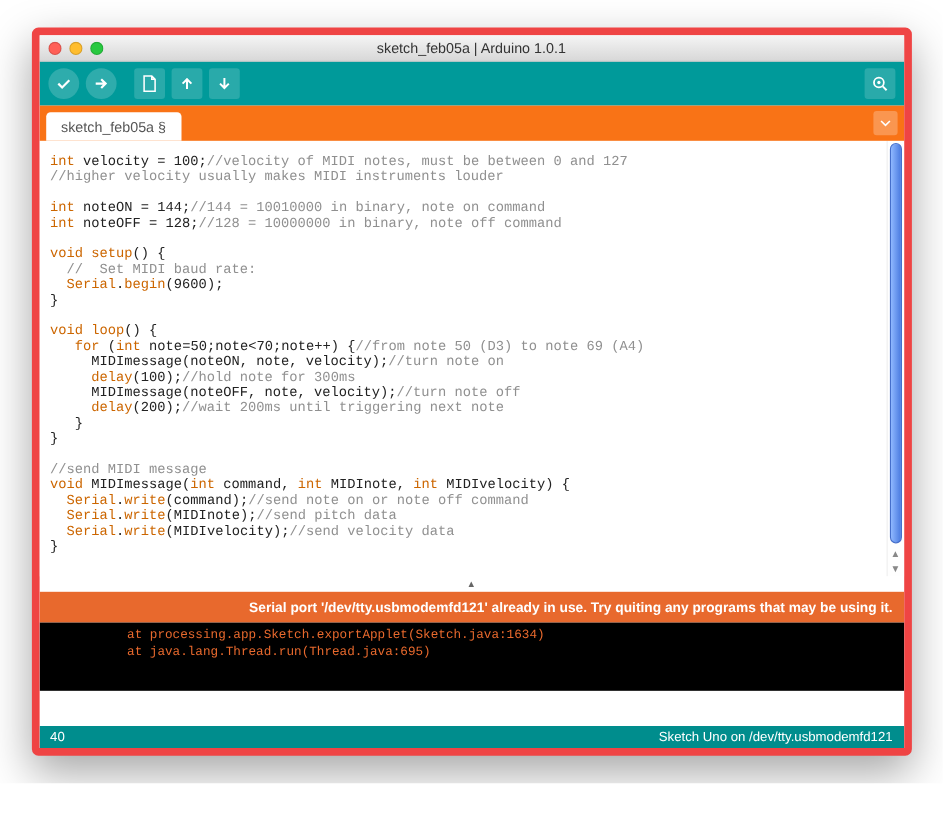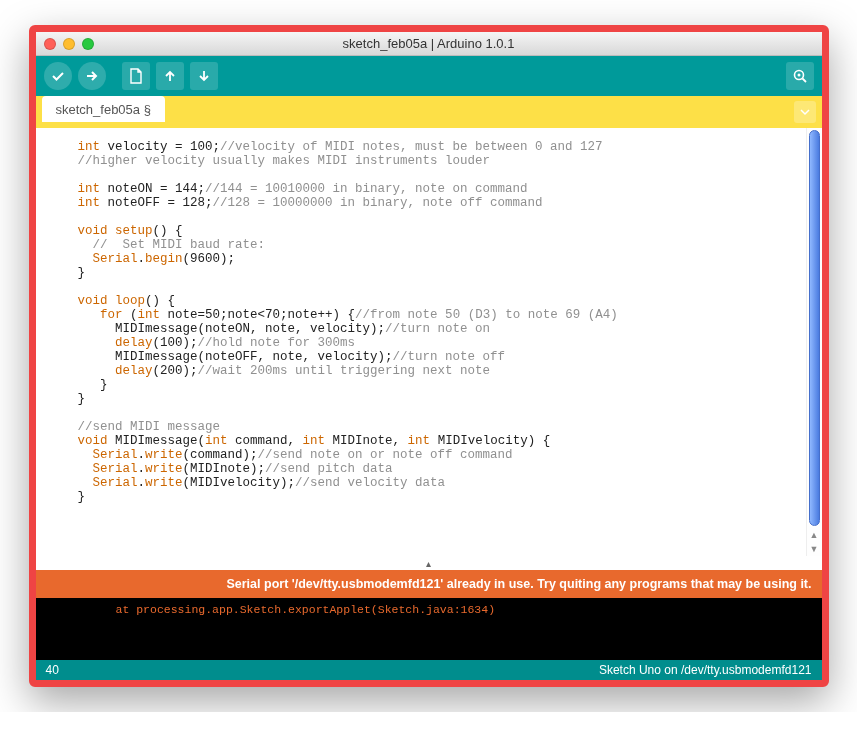--- a/index.html
+++ b/index.html
@@ -51,24 +51,24 @@
     border-radius: 50%;
     background: rgba(255,255,255,0.18);
     display:flex; align-items:center; justify-content:center;
     margin: 0 2px;
   }
   .tb-btn.square { border-radius: 3px; background: rgba(255,255,255,0.16); }
   .tb-spacer { flex: 1; }
   .tb-btn svg { display:block; }
 
   .tabbar {
-    background: #fde047;
+    background: #f97316;
     height: 32px;
     display: flex;
-    align-items: flex-start;
+    align-items: flex-end;
     padding: 0 6px;
     position: relative;
   }
   .tab {
     background: #fff;
     height: 26px;
     padding: 0 14px;
     display: flex; align-items: center;
     color: #555;
     font-size: 13px;
@@ -77,21 +77,21 @@
     margin-right: 6px;
   }
   .dropdown-btn {
     position: absolute; right: 6px; top: 5px;
     width: 22px; height: 22px;
     background: rgba(255,255,255,0.25);
     display:flex;align-items:center;justify-content:center;
     border-radius:3px;
   }
 
-  .editor-area { flex: 1; display: flex; overflow: hidden; background: #fff; padding-left: 32px; }
+  .editor-area { flex: 1; display: flex; overflow: hidden; background: #fff; }
   .code {
     flex: 1;
     padding: 12px 10px;
     font-family: Monaco, "Courier New", monospace;
     font-size: 12.5px;
     line-height: 14px;
     white-space: pre;
     color: #222;
     overflow: hidden;
   }
@@ -130,20 +130,21 @@
     overflow:hidden;
   }
   .footer {
     background: #008d8d;
     color: #fff;
     font-size: 12px;
     display: flex;
     padding: 2px 10px;
     height: 20px;
     align-items:center;
+    margin-top:32px;
   }
   .footer .flex { flex:1; }
 
   .kw-type { color: #cc6600; }
   .kw-void { color: #cc6600; }
   .kw-ctrl { color: #cc6600; }
   .kw-ser { color: #cc6600; }
   .comment { color: #909090; }
 </style>
 </head>
@@ -246,20 +247,21 @@
   </div>
 
   <div class="resize-handle">▴</div>
 
   <div class="status-error">
     <span>Serial port '/dev/tty.usbmodemfd121' already in use. Try quiting any programs that may be using it.</span>
   </div>
 
   <div class="console">
     <div>at processing.app.Sketch.exportApplet(Sketch.java:1634)</div>
+    <div>at java.lang.Thread.run(Thread.java:695)</div>
   </div>
 
   <div class="footer">
     <span>40</span>
     <span class="flex"></span>
     <span>Sketch Uno on /dev/tty.usbmodemfd121</span>
   </div>
 
 </div>
 

